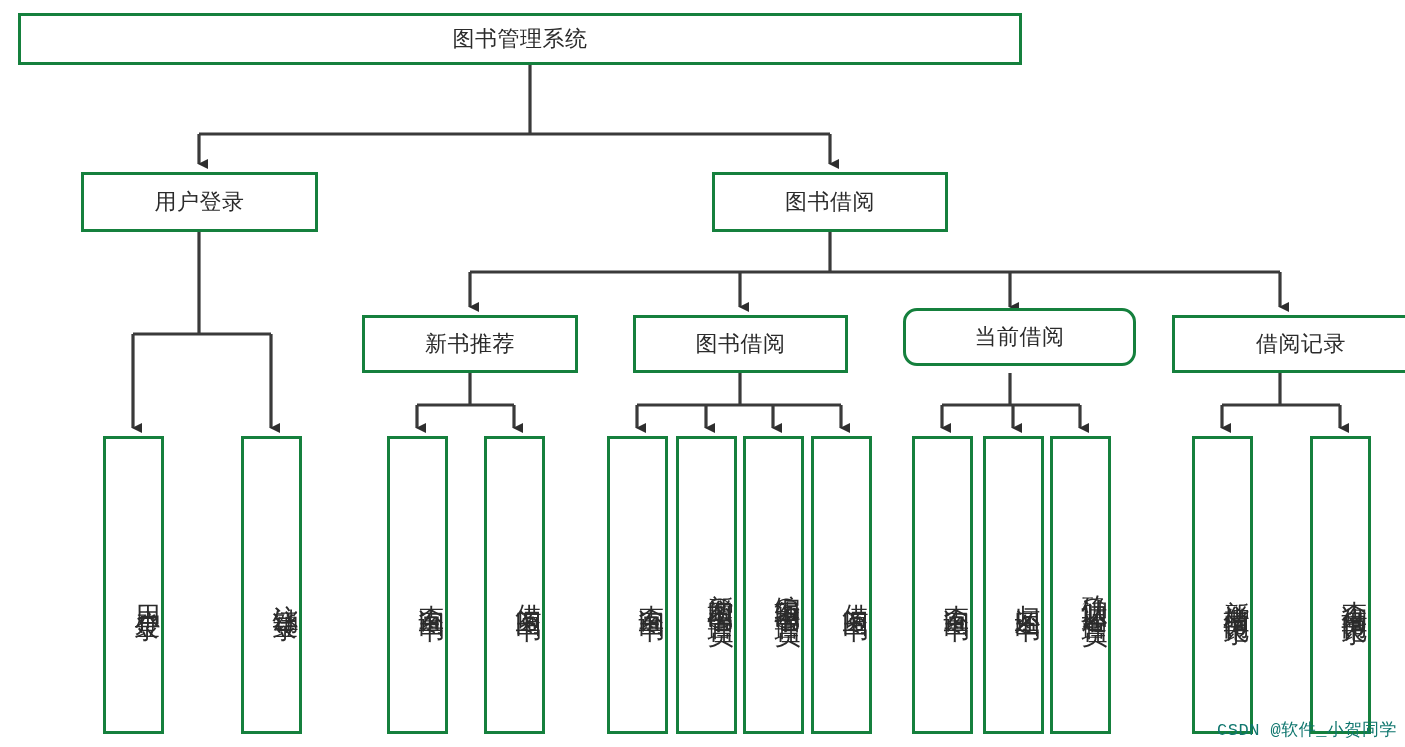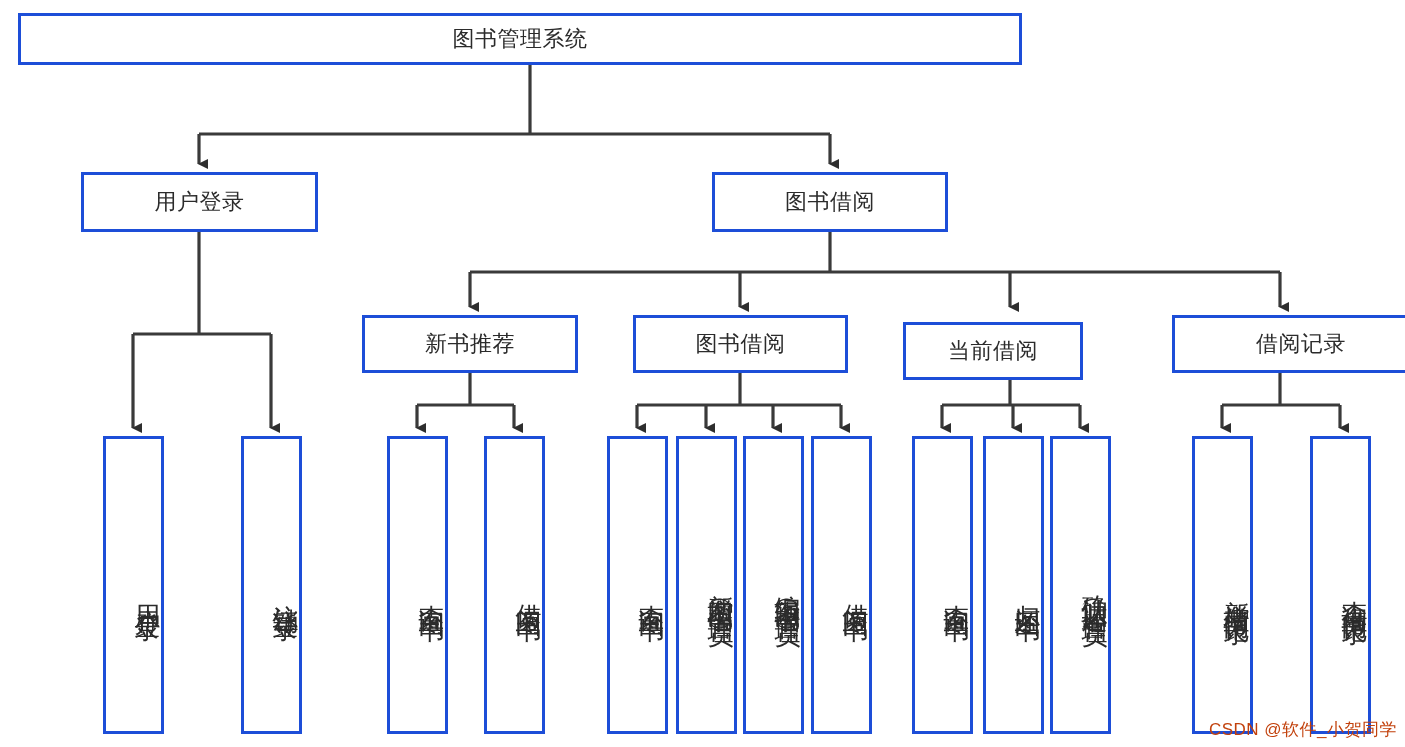--- a/index.html
+++ b/index.html
@@ -7,21 +7,21 @@
     width:1405px;height:747px;
     background:#ffffff;
     font-family:"Liberation Sans","DejaVu Sans",sans-serif;
     overflow:hidden;
     position:relative;
   }
   #canvas{position:absolute;left:0;top:0;width:1405px;height:747px;}
   .node{
     position:absolute;
     box-sizing:border-box;
-    border:3px solid #1d4ed8;
+    border:3px solid #15803d;
     background:#ffffff;
     display:flex;
     align-items:center;
     justify-content:center;
     color:#2b2b2b;
     z-index:3;
   }
   .node .lbl{
     display:block;
     text-align:center;
@@ -42,24 +42,25 @@
     font-size:26px;
     line-height:1.05;
     letter-spacing:4px;
     white-space:nowrap;
   }
   .watermark{
     position:absolute;
     right:8px;
     bottom:6px;
     font-size:17px;
-    color:#c2410c;
+    color:#0f766e;
     z-index:9;
     white-space:nowrap;
     letter-spacing:0.5px;
+    font-family:Liberation Mono, monospace;
   }
   svg.wires{position:absolute;left:0;top:0;width:1405px;height:747px;z-index:1;}
 </style>
 </head>
 <body>
 
 <div id="canvas">
 
   <svg class="wires" viewBox="0 0 1405 747">
     <defs>
@@ -127,21 +128,21 @@
   </div>
 
   <div class="node h-node" style="left:633px;top:315px;width:215px;height:58px;">
     <span class="lbl">图书借阅</span>
   </div>
 
   <div class="node h-node" style="left:362px;top:315px;width:216px;height:58px;">
     <span class="lbl">新书推荐</span>
   </div>
 
-  <div class="node h-node" style="left:903px;top:322px;width:180px;height:58px;">
+  <div class="node h-node" style="left:903px;top:308px;width:233px;height:58px;border-radius:14px;">
     <span class="lbl">当前借阅</span>
   </div>
 
   <div class="node h-node" style="left:1172px;top:315px;width:258px;height:58px;">
     <span class="lbl">借阅记录</span>
   </div>
 
   <div class="node v-node" style="left:103px;top:436px;width:61px;height:298px;">
     <span class="lbl">用户登录</span>
   </div>

